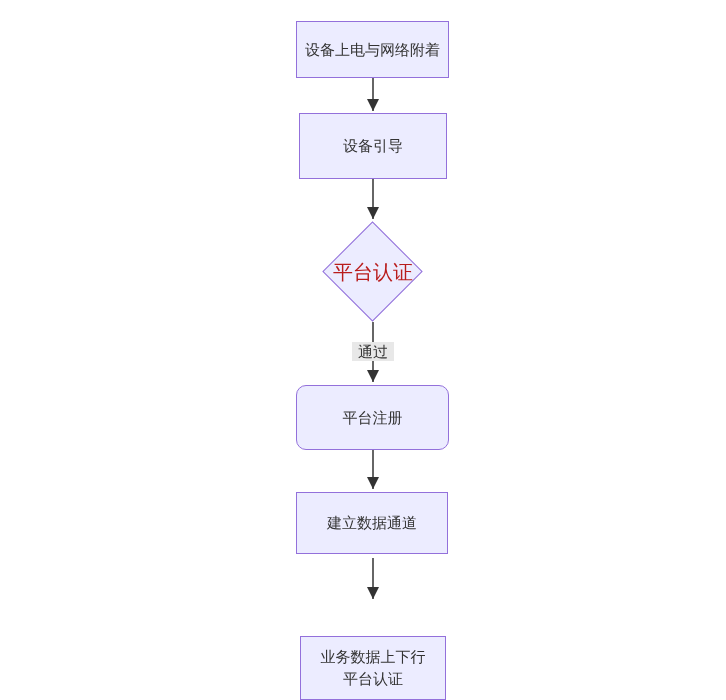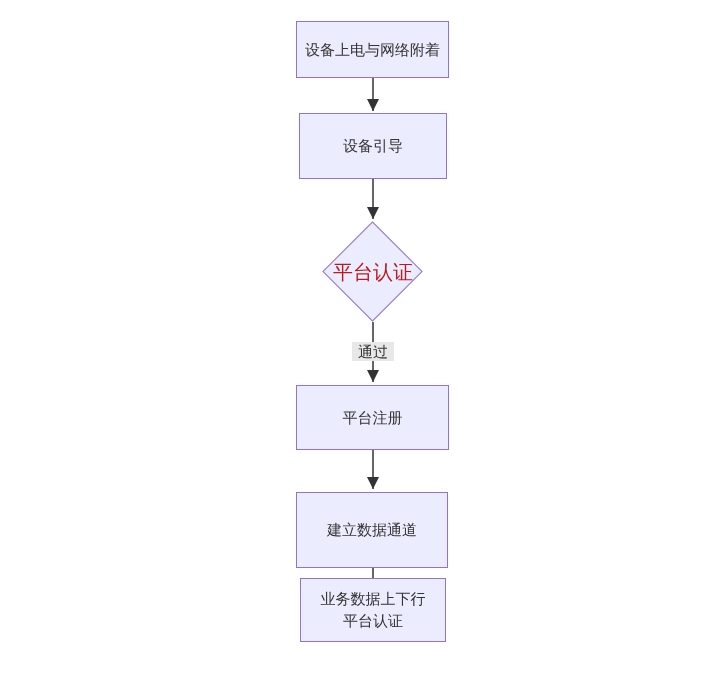--- a/index.html
+++ b/index.html
@@ -30,23 +30,23 @@
     flex-direction: column;
     align-items: center;
     justify-content: center;
     text-align: center;
     font-size: 15px;
     line-height: 22px;
     color: #333333;
   }
   .node-1 { left: 296px; top: 21px;  width: 153px; height: 57px; }
   .node-2 { left: 299px; top: 113px; width: 148px; height: 66px; }
-  .node-3 { left: 296px; top: 385px; width: 153px; height: 65px; }
-  .node-4 { left: 296px; top: 492px; width: 152px; height: 76px; }
-  .node-5 { left: 300px; top: 578px; width: 146px; height: 64px; }
+  .node-3 { left: 296px; top: 385px; width: 153px; height: 65px; border-radius: 10px; }
+  .node-4 { left: 296px; top: 492px; width: 152px; height: 62px; }
+  .node-5 { left: 300px; top: 636px; width: 146px; height: 64px; }
   .diamond-shape {
     position: absolute;
     left: 337px;
     top: 236px;
     width: 71px;
     height: 71px;
     box-sizing: border-box;
     background: #ECECFF;
     border: 1.5px solid #9370DB;
     transform: rotate(45deg);

